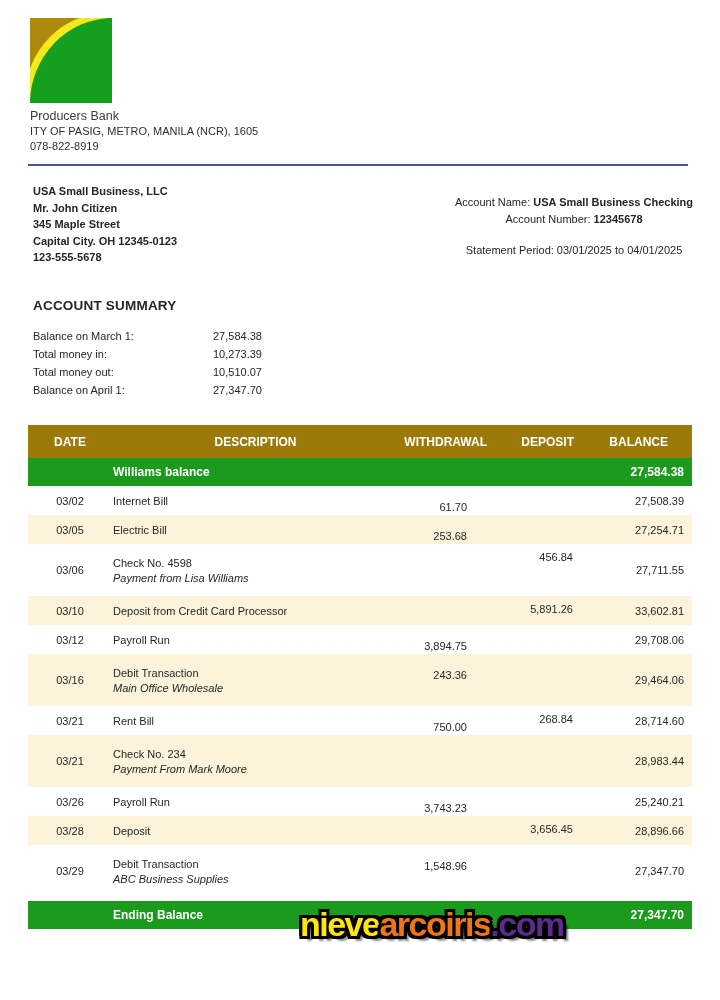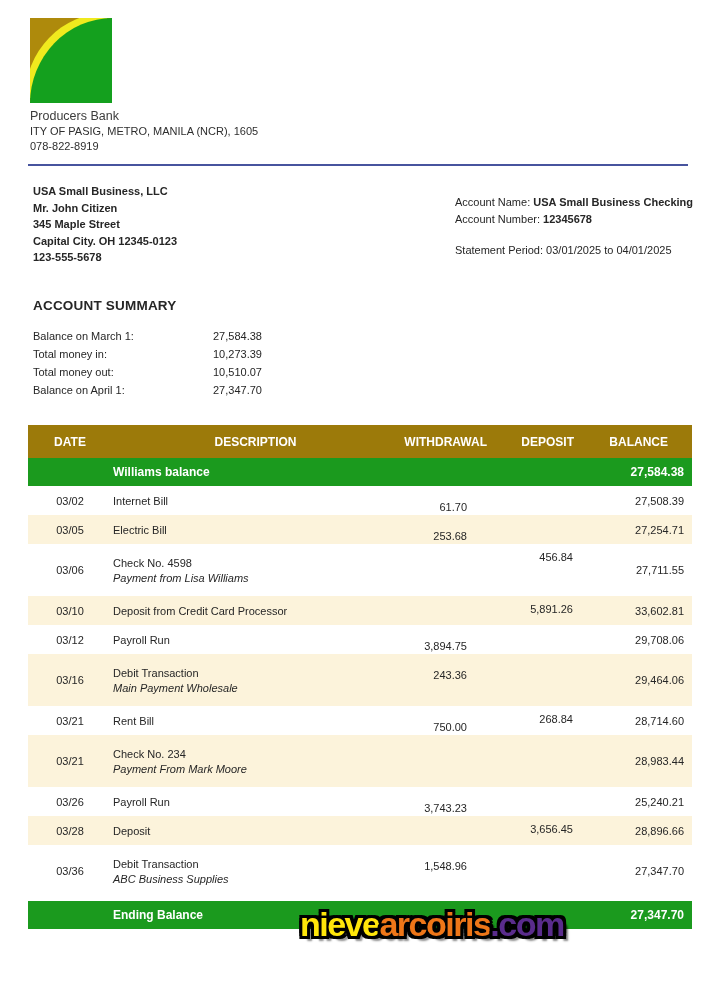--- a/index.html
+++ b/index.html
@@ -18,21 +18,21 @@
   .logo .arc-green{position:absolute;left:0;top:0;width:101%;height:101%;background:var(--logo-green);border-top-left-radius:100% 100%;}
 
   .bank-name{margin:6px 0 1px 30px;font-size:12.5px;color:#3c3c3c;}
   .bank-addr{margin-left:30px;font-size:11px;line-height:15px;color:#2e2e2e;}
 
   .rule{margin:10px 28px 0 28px;height:2px;background:var(--line-blue);}
 
   
   .info{position:relative;margin:17px 0 0 33px;height:88px;}
   .customer div{font-weight:bold;font-size:11px;line-height:16.5px;}
-  .acct{position:absolute;left:422px;top:11px;font-size:11px;line-height:17px;white-space:nowrap;}
+  .acct{position:absolute;left:422px;top:11px;font-size:11px;line-height:17px;white-space:nowrap;text-align:center;}
   .acct b{font-weight:bold;}
   .acct .period{margin-top:14px;}
 
   .summary-title{margin:27px 0 0 33px;font-size:13.5px;font-weight:bold;letter-spacing:.2px;}
   .summary{margin:14px 0 0 33px;font-size:11px;}
   .summary .srow{display:grid;grid-template-columns:180px auto;height:18px;align-items:center;}
 
   
   .table{margin:26px 0 0 28px;width:664px;font-size:11px;}
   .trow{display:grid;grid-template-columns:84px 286px 92px 87px 115px;min-height:29px;align-items:stretch;}
@@ -177,21 +177,21 @@
 
     </div>
     <div class="cell c-wd">3,894.75</div>
     <div class="cell c-dep"></div>
     <div class="cell c-bal">29,708.06</div>
   </div>
         <div class="trow shade tall">
     <div class="cell c-date">03/16</div>
     <div class="cell c-desc">
       <span>Debit Transaction</span>
-      <span class="sub">Main Payment Wholesale</span>
+      <span class="sub">Main Office Wholesale</span>
     </div>
     <div class="cell c-wd">243.36</div>
     <div class="cell c-dep"></div>
     <div class="cell c-bal">29,464.06</div>
   </div>
         <div class="trow">
     <div class="cell c-date">03/21</div>
     <div class="cell c-desc">
       <span>Rent Bill</span>
 
@@ -224,21 +224,21 @@
     <div class="cell c-date">03/28</div>
     <div class="cell c-desc">
       <span>Deposit</span>
 
     </div>
     <div class="cell c-wd"></div>
     <div class="cell c-dep">3,656.45</div>
     <div class="cell c-bal">28,896.66</div>
   </div>
         <div class="trow tall">
-    <div class="cell c-date">03/36</div>
+    <div class="cell c-date">03/29</div>
     <div class="cell c-desc">
       <span>Debit Transaction</span>
       <span class="sub">ABC Business Supplies</span>
     </div>
     <div class="cell c-wd">1,548.96</div>
     <div class="cell c-dep"></div>
     <div class="cell c-bal">27,347.70</div>
   </div>
       </div>
 

